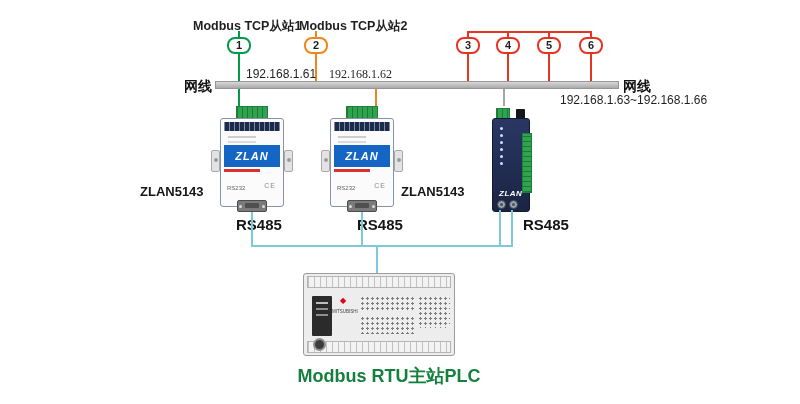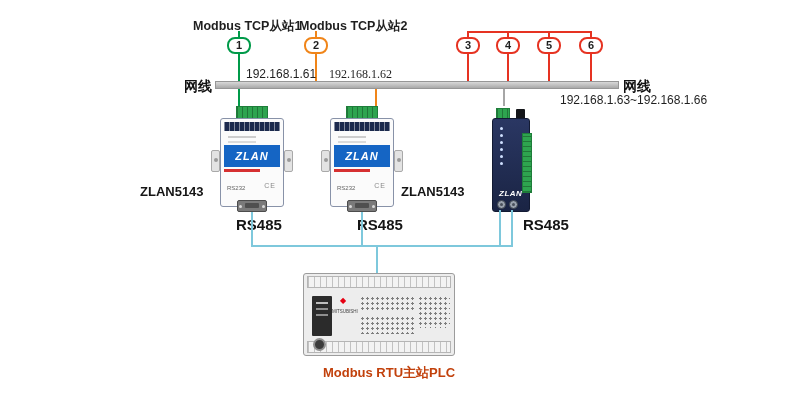--- a/index.html
+++ b/index.html
@@ -56,21 +56,21 @@
   .tstrip{position:absolute;left:3px;top:2px;right:3px;height:12px;border:1px solid #b5b5b5;box-sizing:border-box;
           background:repeating-linear-gradient(90deg,#c2c2c2 0 1px,#f3f3f3 1px 6px);}
   .bstrip{position:absolute;left:3px;bottom:2px;right:3px;height:12px;border:1px solid #b5b5b5;box-sizing:border-box;
           background:repeating-linear-gradient(90deg,#c2c2c2 0 1px,#f3f3f3 1px 6px);}
   .bpanel{position:absolute;left:8px;top:22px;width:20px;height:40px;background:#2b2b2b;border-radius:1px;}
   .bpanel::after{content:"";position:absolute;left:4px;top:6px;width:12px;height:2px;background:#bdbdbd;box-shadow:0 6px 0 #8f8f8f,0 12px 0 #8f8f8f;}
   .logo{position:absolute;left:36px;top:23px;font-size:8px;color:#e60012;line-height:1;}
   .plcbrand{position:absolute;left:28px;top:35px;width:26px;text-align:center;font-size:4.5px;color:#444;letter-spacing:0;}
   .dots{position:absolute;background-image:radial-gradient(circle,#7d7d7d 1px,rgba(0,0,0,0) 1.2px);background-size:5px 5px;}
   .knob{position:absolute;left:9px;top:64px;width:13px;height:13px;border-radius:50%;background:#3c3c3c;border:2px solid #8f8f8f;box-sizing:border-box;}
-  .plclabel{position:absolute;left:259px;top:364px;width:260px;text-align:center;font-size:13px;font-weight:600;color:#c2410c;white-space:nowrap;}
+  .plclabel{position:absolute;left:259px;top:364px;width:260px;text-align:center;font-size:18px;font-weight:600;color:#15803d;white-space:nowrap;}
 </style>
 </head>
 <body>
 
 <div class="stage">
 
   <div class="gtitle" style="left:193px;top:20px;">Modbus TCP从站1</div>
   <div class="gtitle" style="left:299px;top:20px;">Modbus TCP从站2</div>
 
   <div class="vline" style="left:238px;top:31px;height:6px;background:#009a49;"></div>

